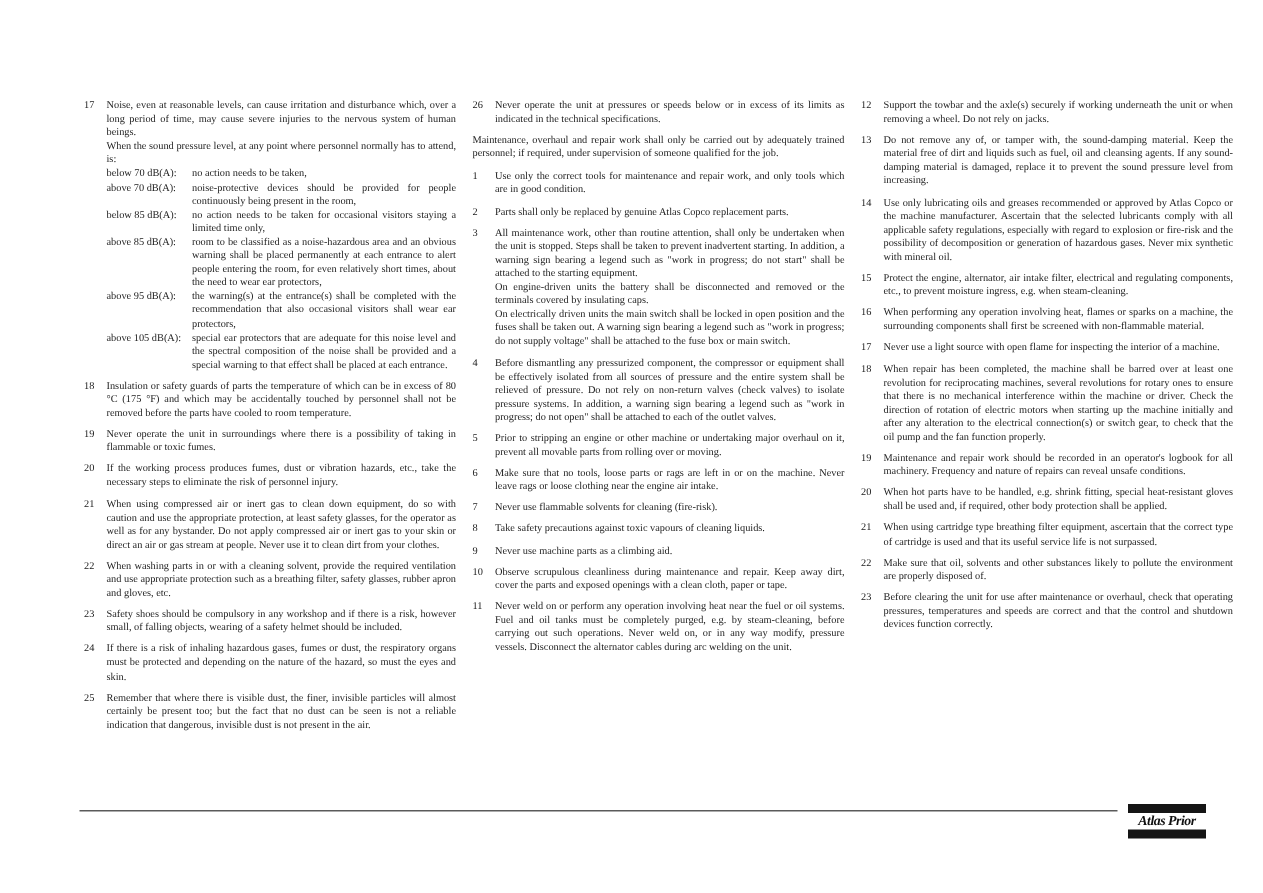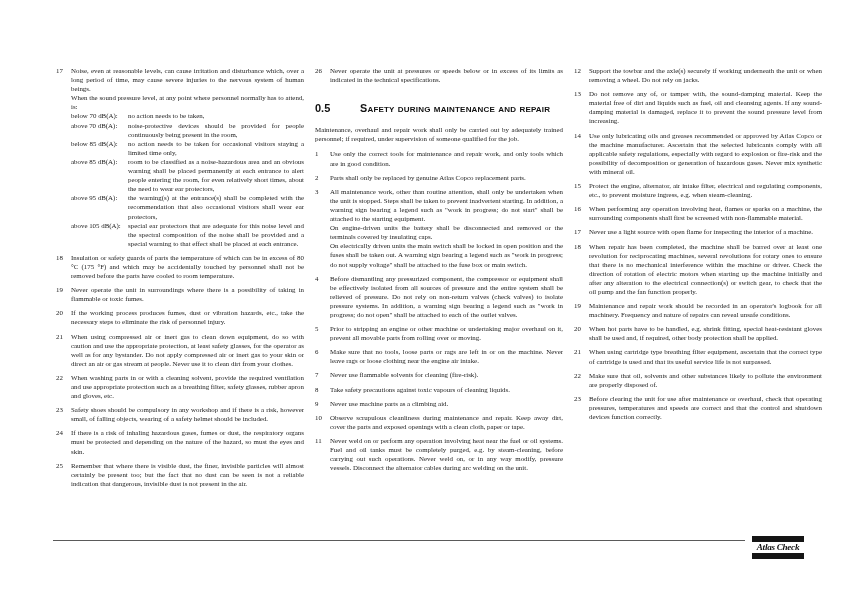--- a/index.html
+++ b/index.html
@@ -121,24 +121,20 @@
 
     <div class="col">
       <div>
           <div class="item">
             <span class="num">26</span>
             <div class="body">
               <p class="para">Never operate the unit at pressures or speeds below or in excess of its limits as indicated in the technical specifications.</p>
             </div>
           </div>
         </div>
-      <div class="heading">
-        <span class="hnum">0.5</span>
-        <span class="htitle">Safety during maintenance and repair</span>
-      </div>
       <p class="intro">Maintenance, overhaul and repair work shall only be carried out by adequately trained personnel; if required, under supervision of someone qualified for the job.</p>
       <div>
           <div class="item">
             <span class="num">1</span>
             <div class="body">
               <p class="para">Use only the correct tools for maintenance and repair work, and only tools which are in good condition.</p>
             </div>
           </div>
           <div class="item">
             <span class="num">2</span>
@@ -281,17 +277,17 @@
           </div>
         </div>
     </div>
 
   </div>
 
   <div class="footer-rule"></div>
 
   <div class="logo">
     <div class="logo-bar"></div>
-    <div class="logo-text">Atlas Check</div>
+    <div class="logo-text">Atlas Prior</div>
     <div class="logo-bar"></div>
   </div>
 
 </div>
 
 </body></html>

